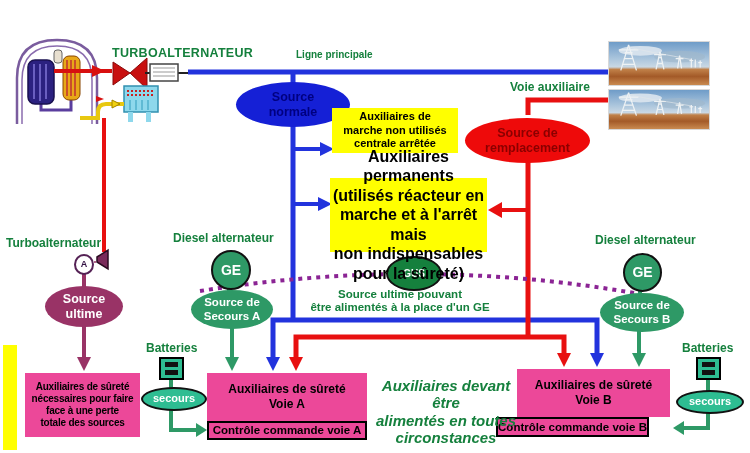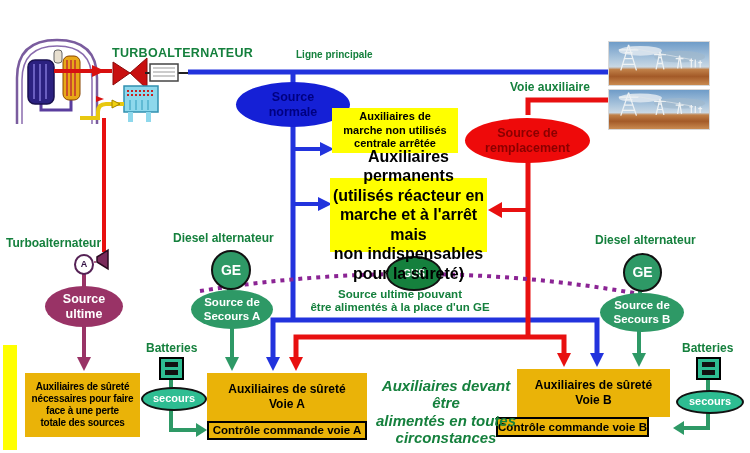--- a/index.html
+++ b/index.html
@@ -8,21 +8,21 @@
   .abs{position:absolute;}
   svg.wires{position:absolute;left:0;top:0;z-index:1;}
   .node{z-index:2;}
   .txt{z-index:3;}
   .lbl{font-weight:bold;color:#15803d;white-space:pre-line;line-height:1.15;}
   .ell{display:flex;align-items:center;justify-content:center;text-align:center;
        font-weight:bold;white-space:pre-line;border-radius:50%;line-height:1.2;}
   .box{display:flex;align-items:center;justify-content:center;text-align:center;
        font-weight:bold;color:#000;white-space:pre-line;line-height:1.22;box-sizing:border-box;}
   .yellowbox{background:#ffff00;}
-  .orangebox{background:#eab308;}
+  .orangebox{background:#ec4899;}
   .photo{background:linear-gradient(to bottom,#6f9cc8 0%,#a9c4dc 38%,#c9d8e4 58%,
           #c08048 64%,#a35a28 80%,#c98a50 100%);border:1px solid #d8d8d8;box-sizing:border-box;}
   .notecenter{text-align:center;}
 </style>
 </head>
 <body>
 
 <div class="stage">
 
   <svg class="wires" width="750" height="453" viewBox="0 0 750 453">

